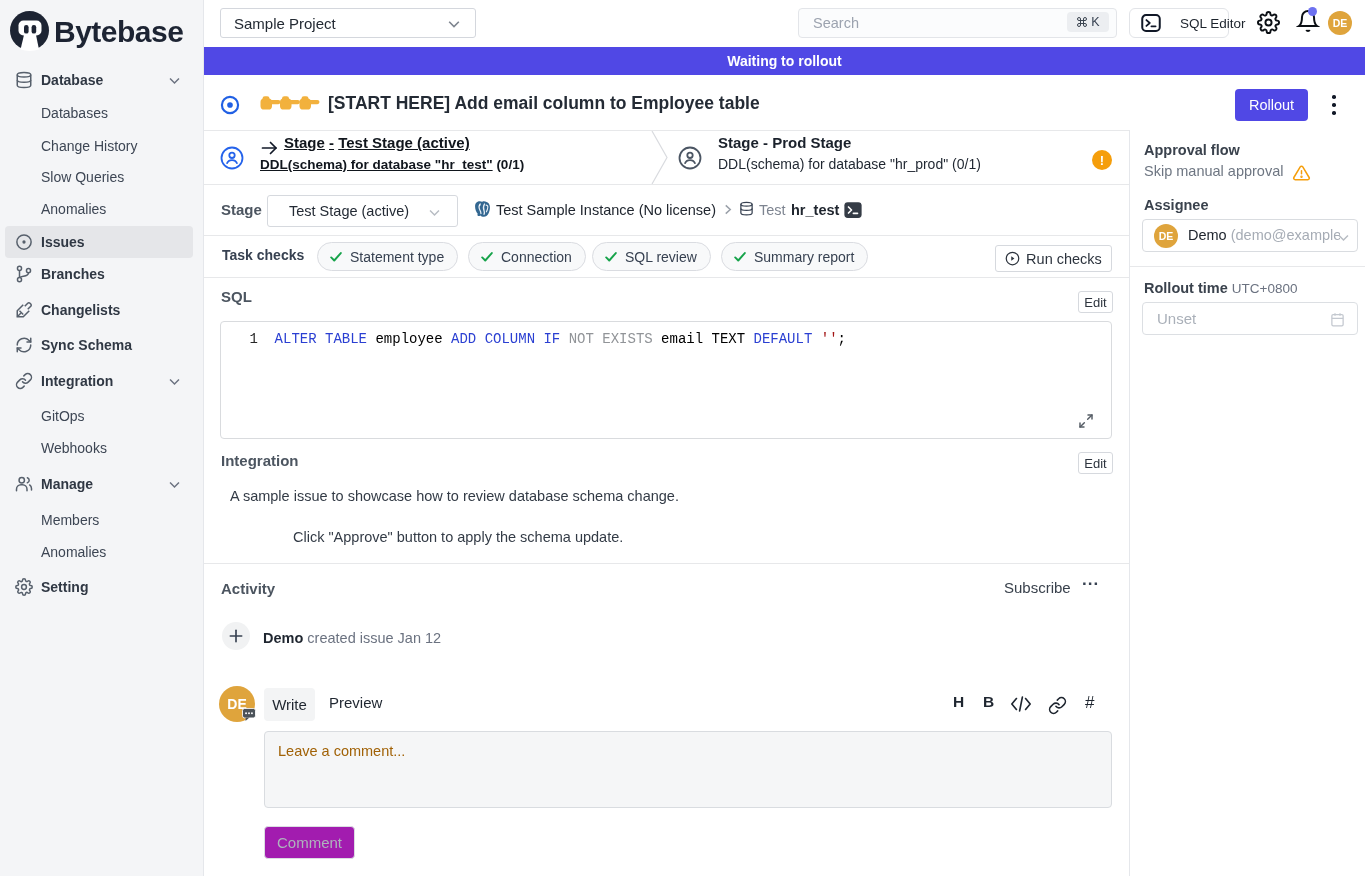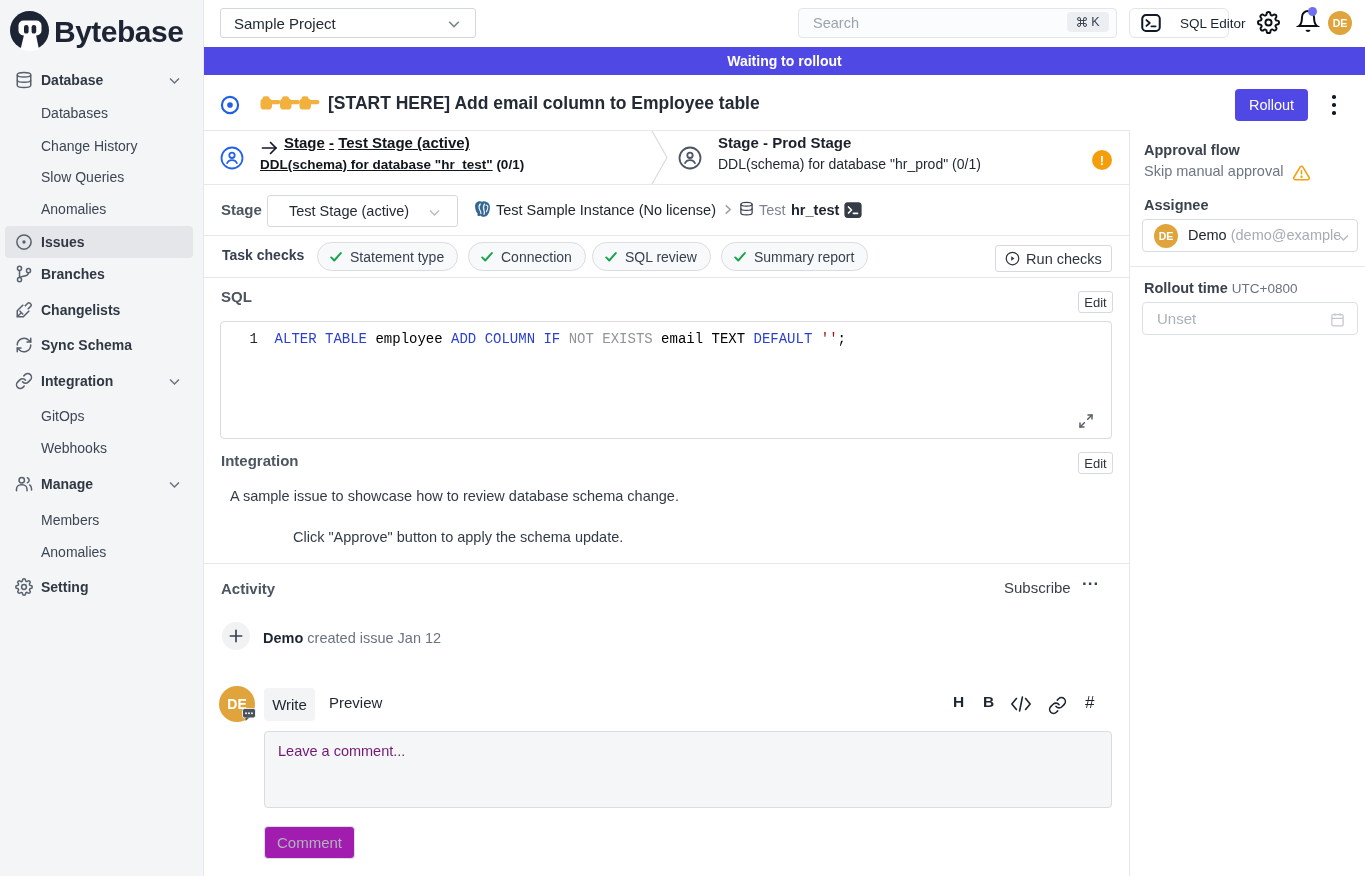--- a/index.html
+++ b/index.html
@@ -79,21 +79,21 @@
   border-radius:50%; display:flex; align-items:center; justify-content:center; }
 
 #cavatar { position:absolute; left:15px; top:556px; width:36px; height:36px; border-radius:50%;
   background:#dfa43c; color:#fff; font-size:14px; font-weight:700;
   display:flex; align-items:center; justify-content:center; }
 #wtab { position:absolute; left:60px; top:558px; width:51px; height:33px; background:#f3f4f5;
   border-radius:4px; display:flex; align-items:center; justify-content:center; font-size:15px; color:#1f2630; }
 #ptab { position:absolute; left:125px; top:564px; font-size:15px; color:#1f2630; }
 .tbico { position:absolute; top:563px; font-size:15.5px; font-weight:700; color:#1f2630; }
 #cta { position:absolute; left:60px; top:601px; width:848px; height:77px; background:#f5f6f7;
-  border:1px solid #d9dcE0; border-radius:4px; font-size:14.5px; color:#701a75; padding:11px 0 0 13px; }
+  border:1px solid #d9dcE0; border-radius:4px; font-size:14.5px; color:#a16207; padding:11px 0 0 13px; }
 #cbtn { position:absolute; left:60px; top:696px; width:91px; height:33px; background:#a21caf;
   border:1px solid #dbdee2; border-radius:4px; display:flex; align-items:center; justify-content:center;
   font-size:15px; color:#aeb4bc; }
 
 #rpanel { position:absolute; left:1129px; top:130px; width:236px; height:746px; background:#fff;
   border-left:1px solid #e5e7eb; }
 .rp-h { font-size:14.5px; font-weight:700; color:#3a424d; }
 #asg-select { position:absolute; left:12px; top:89px; width:216px; height:33px; background:#fff;
   border:1px solid #d9dce0; border-radius:4px; }
 #rtime-input { position:absolute; left:12px; top:172px; width:216px; height:33px; background:#fff;

